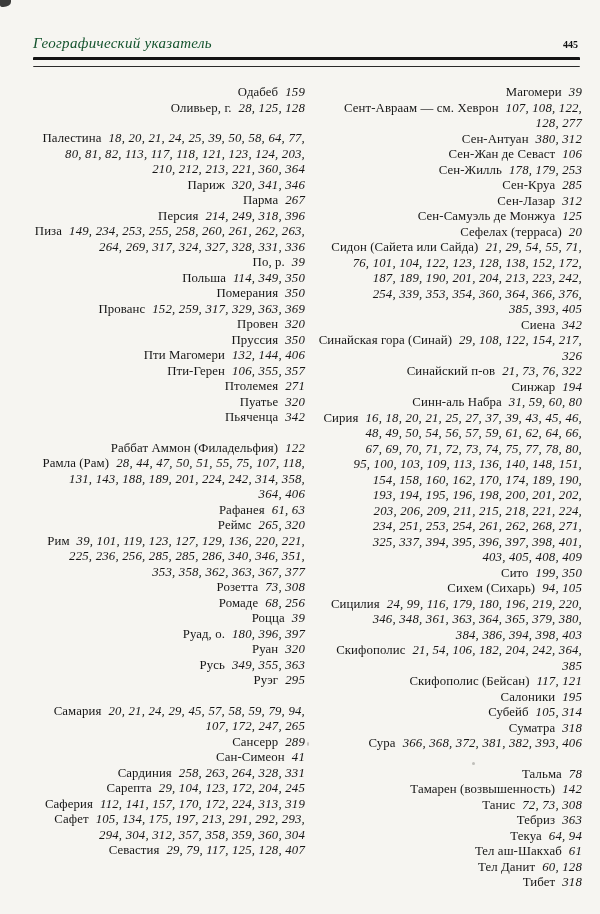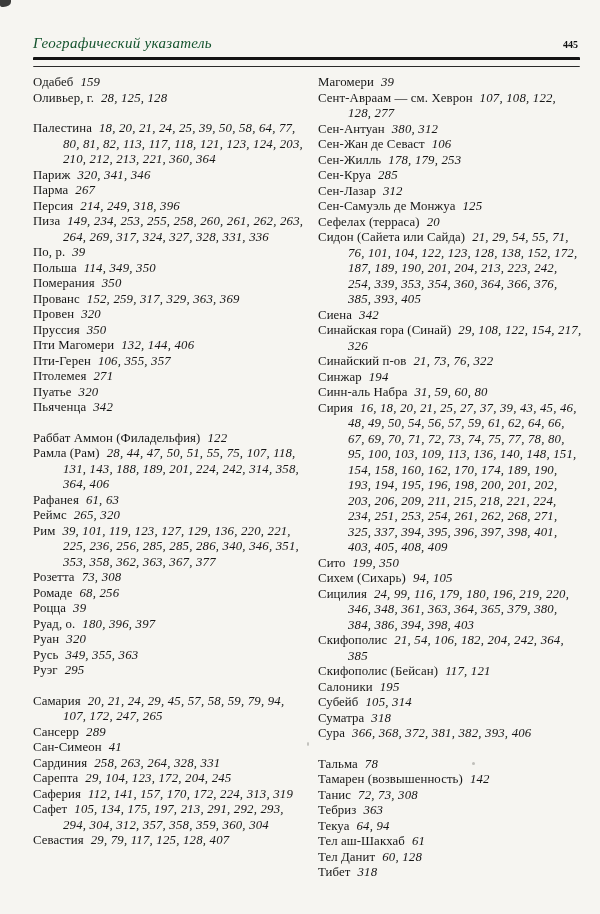--- a/index.html
+++ b/index.html
@@ -53,21 +53,22 @@
   .header-rule {
     margin-top: 5px;
     margin-right: 2px;
     height: 6px;
     border-top: 3px solid #141414;
     border-bottom: 1px solid #2a2a2a;
     border-radius: 1px;
   }
   .columns {
     display: flex;
-    margin-top: 8px;
+    margin-top: 18px;
+    text-align: right;
   }
   .col {
     box-sizing: border-box;
   }
   .col-left  { width: 272px; }
   .col-right { width: 264px; margin-left: 13px; }
   .group:not(:last-child) {
     margin-bottom: 15px;
   }
   .entry {

